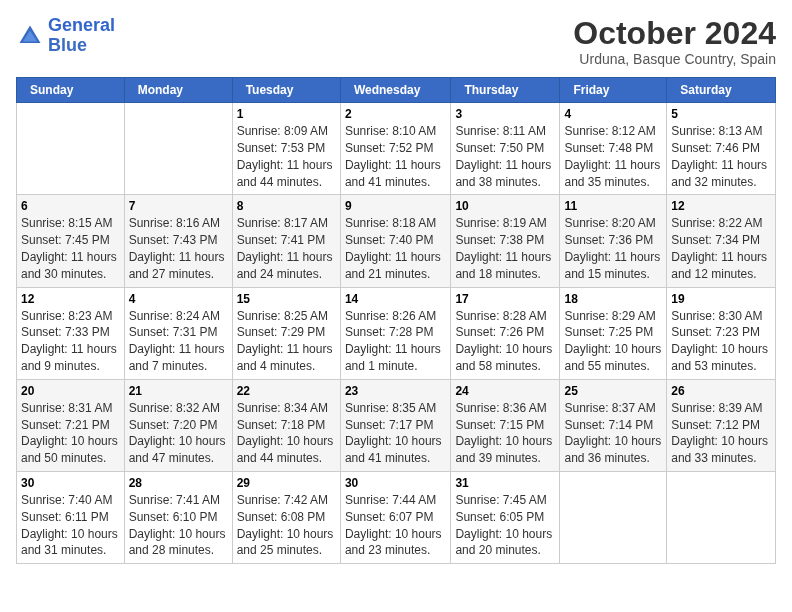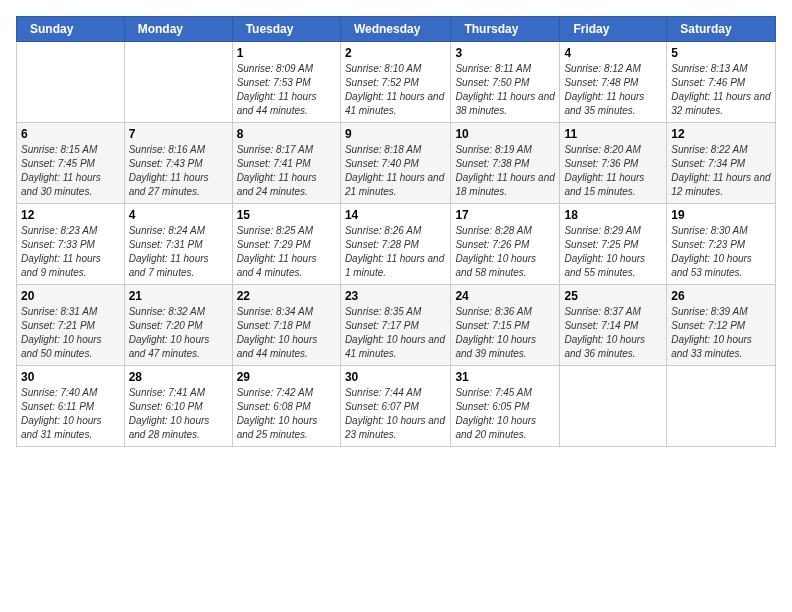--- a/index.html
+++ b/index.html
@@ -75,36 +75,51 @@
     tr:nth-child(even) td {
       background: #f5f5f5;
     }
     .day-num {
       font-weight: bold;
       font-size: 12px;
       display: block;
       margin-bottom: 2px;
     }
     .day-detail {
-      font-size: 10px;
+      font-size: 12px;
       color: #333;
       line-height: 1.4;
-      font-style: italic;
     }
     .empty-cell {
       background: #fff !important;
     }
     tr:nth-child(even) .empty-cell {
       background: #f5f5f5 !important;
     }
   </style>
 </head>
 <body>
 
 <div class="container">
+  <div class="header">
+    <div class="logo">
+      <svg class="logo-icon" viewBox="0 0 40 40">
+        <polygon points="20,5 35,30 5,30" fill="#3a6bc4"></polygon>
+        <polygon points="20,12 30,28 10,28" fill="#5a8ee0"></polygon>
+      </svg>
+      <div class="logo-text">
+        <span>General</span><br>
+        <span style="color:#3a6bc4;">Blue</span>
+      </div>
+    </div>
+    <div class="title-area">
+      <div class="month-title">October 2024</div>
+      <div class="location">Urduna, Basque Country, Spain</div>
+    </div>
+  </div>
 
   <table>
     <thead>
       <tr>
         <th>Sunday</th>
         <th>Monday</th>
         <th>Tuesday</th>
         <th>Wednesday</th>
         <th>Thursday</th>
         <th>Friday</th>

